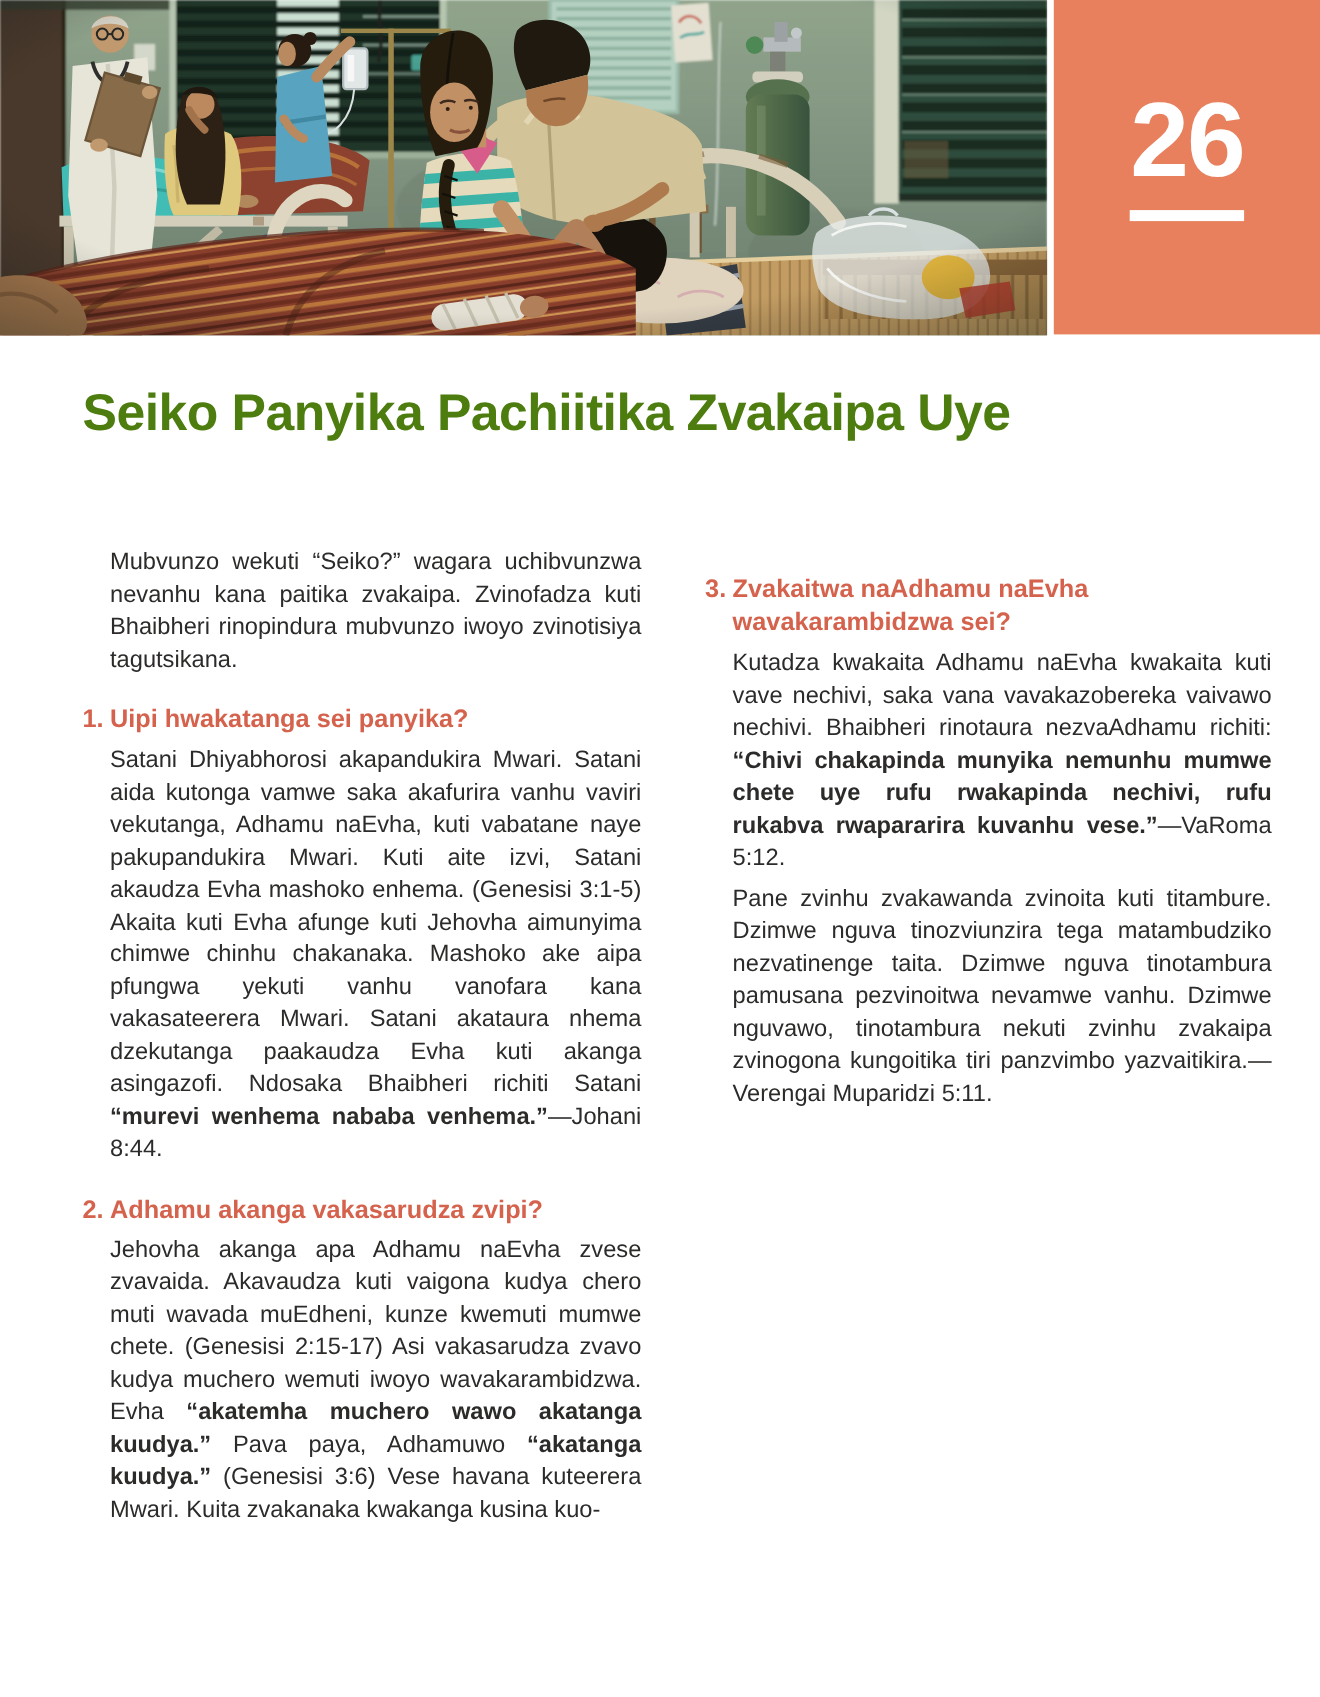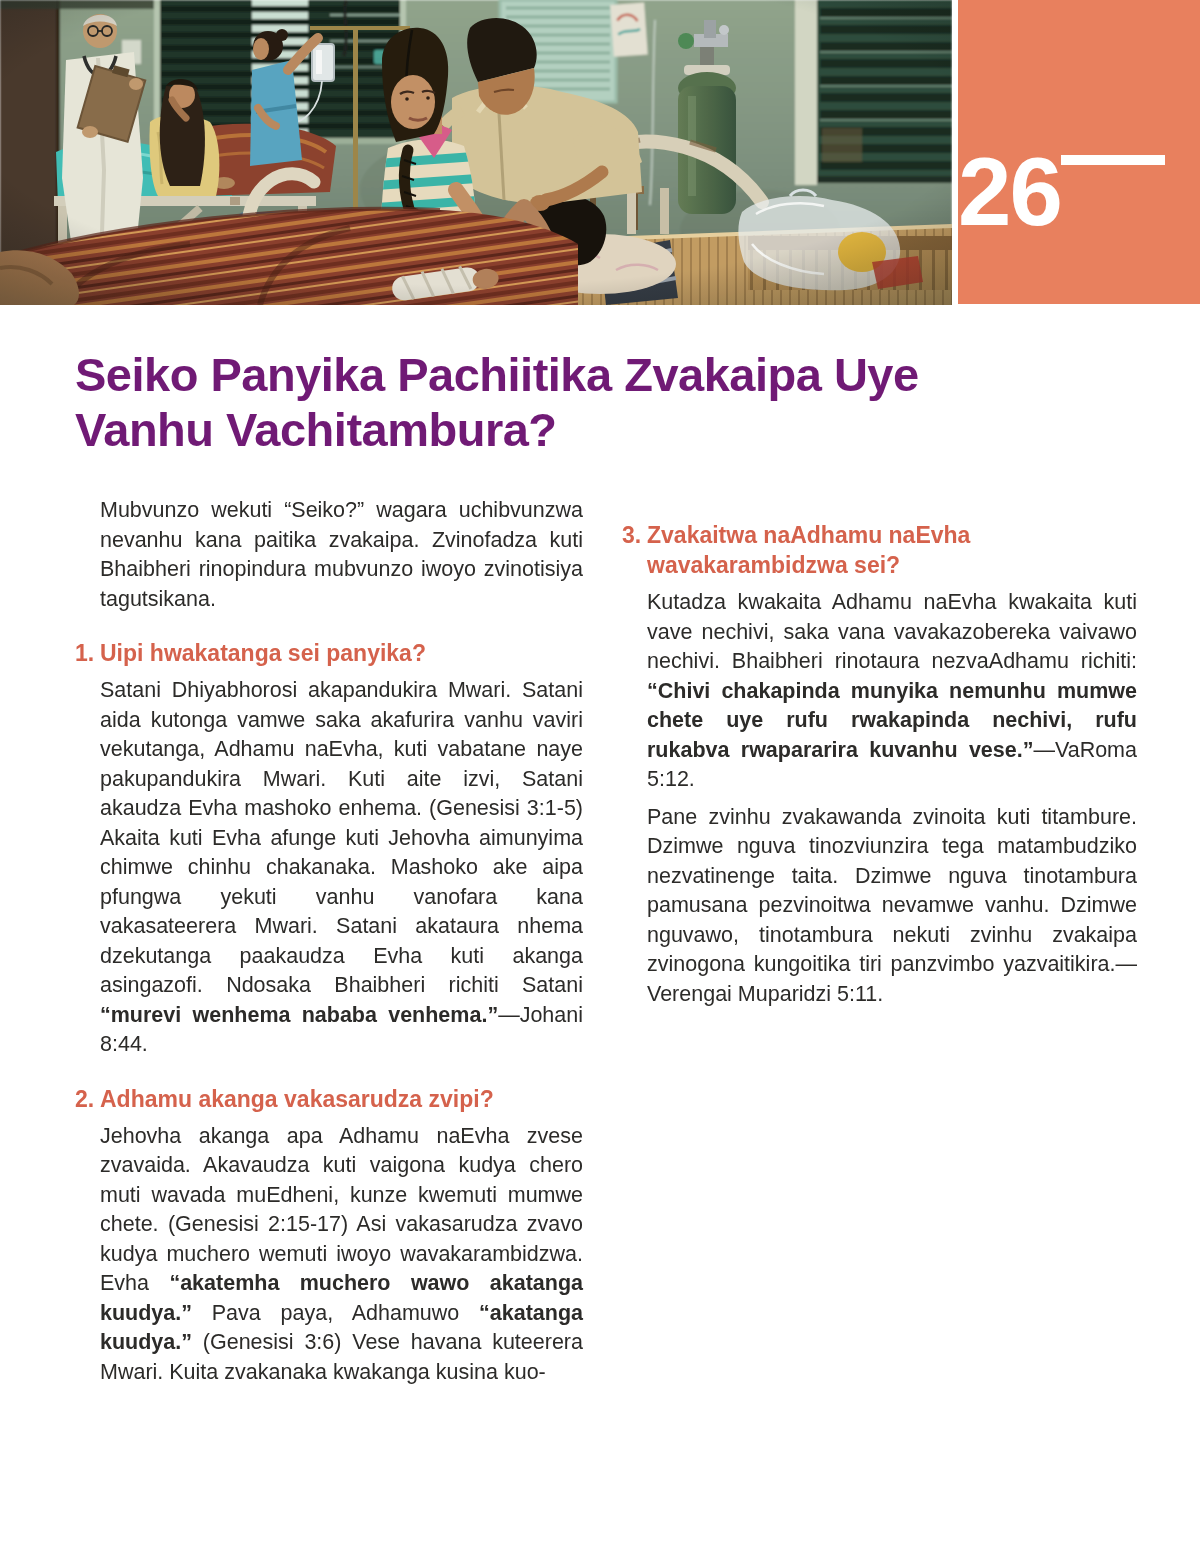--- a/index.html
+++ b/index.html
@@ -5,38 +5,38 @@
   html,body { margin:0; padding:0; background:#ffffff; }
   .page {
     position:relative; width:1200px; height:1543px; background:#ffffff;
     font-family:"Liberation Sans", sans-serif; overflow:hidden;
   }
   .hero { position:absolute; left:0; top:0; width:952px; height:305px; }
   .hero svg { display:block; width:100%; height:100%; }
 
   .badge {
     position:absolute; left:958px; top:0; width:242px; height:304px;
-    background:#E8805E; display:flex; flex-direction:row; align-items:center;
+    background:#E8805E; display:flex; flex-direction:column; align-items:center;
   }
   .badge-num {
     margin-top:80px; font-size:96px; line-height:1; font-weight:700;
     color:#ffffff; letter-spacing:-2px;
   }
   .badge-rule { width:104px; height:10px; background:#ffffff; margin-top:15px; }
 
   .title {
     position:absolute; left:75px; top:347px; margin:0; width:1000px;
-    font-size:47px; line-height:55px; font-weight:700; color:#701a75;
+    font-size:47px; line-height:55px; font-weight:700; color:#4d7c0f;
     letter-spacing:-0.5px;
   }
   .title-line { display:block; }
 
   .columns {
     position:absolute; left:75px; top:496px; width:1062px;
-    display:flex; gap:39px; color:#2c2b29;
+    display:flex; gap:58px; color:#2c2b29;
   }
   .col-left  { width:508px; flex:none; }
   .col-right { width:515px; flex:none; }
 
   .para {
     margin:8px 0 0 25px; font-size:21.5px; line-height:29.5px;
     text-align:justify; color:#2c2b29;
   }
   .para.first { margin-top:0; }
   .question {
@@ -369,21 +369,20 @@
     </svg>
   </div>
 
   <div class="badge">
     <div class="badge-num">26</div>
     <div class="badge-rule"></div>
   </div>
 
   <h1 class="title">
     <span class="title-line">Seiko Panyika Pachiitika Zvakaipa Uye</span>
-    <span class="title-line">Vanhu Vachitambura?</span>
   </h1>
 
   <div class="columns">
 
     <div class="col-left">
       <p class="para first"><span>Mubvunzo wekuti “Seiko?” wagara uchibvunzwa nevanhu kana paitika zvakaipa. Zvinofadza kuti Bhaibheri rinopindura mubvunzo iwoyo zvinotisiya tagutsikana.</span></p>
 
       <h2 class="question">
         <span class="q-num">1.</span>
         <span class="q-text">Uipi hwakatanga sei panyika?</span>

